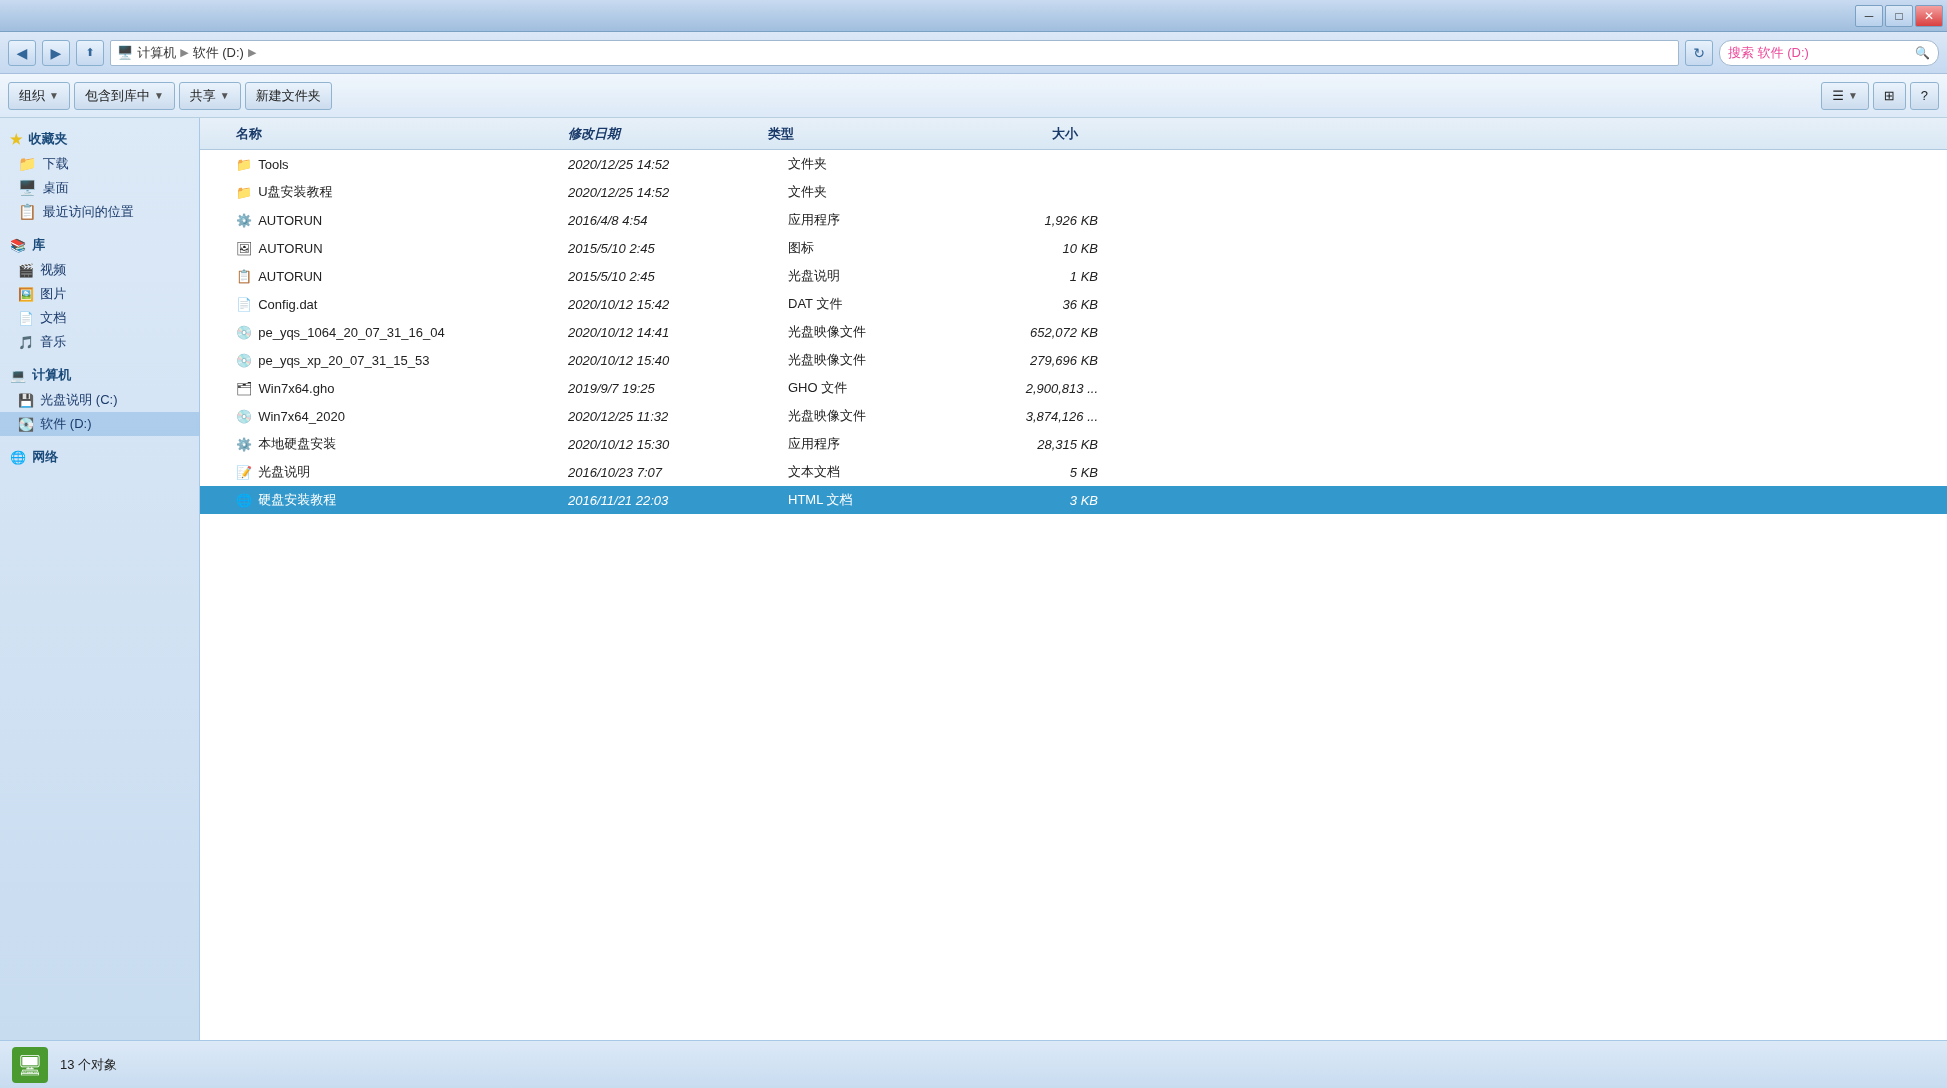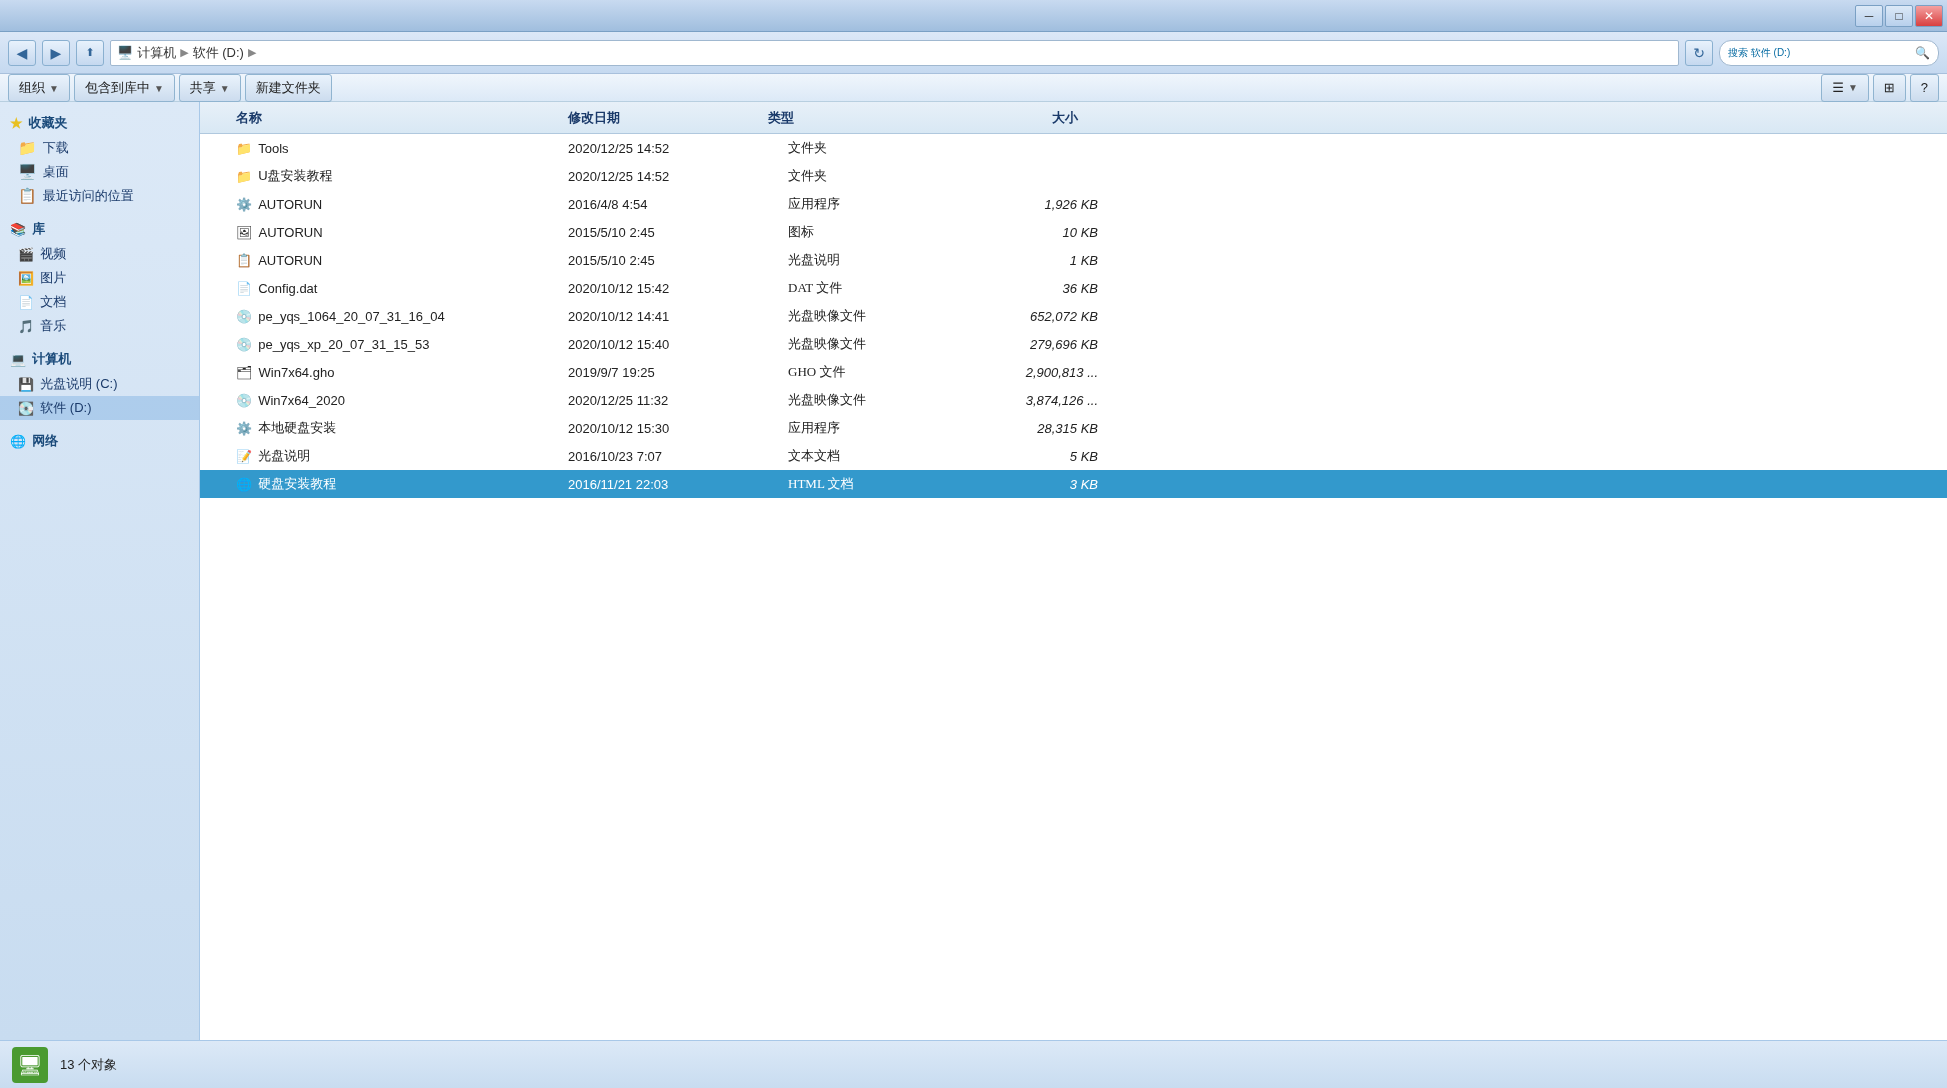--- a/index.html
+++ b/index.html
@@ -87,22 +87,23 @@
       align-items: center;
       padding: 0 8px;
       font-size: 12px;
       color: #888;
     }
     .search-icon-span { margin-left: auto; color: #666; }
 
     
     .toolbar {
       background: linear-gradient(to bottom, #f0f6fc 0%, #dce9f7 100%);
-      height: 28px;
-      display: flex;
+      height: 44px;
+      display: flex;
+      align-items: center;
       padding: 0 8px;
       gap: 4px;
       border-bottom: 1px solid #b8cfe0;
     }
     .toolbar-btn {
       height: 28px;
       padding: 0 10px;
       background: linear-gradient(to bottom, #eaf3fc, #ccdcee);
       border: 1px solid #90b4d0;
       border-radius: 3px;
@@ -165,22 +166,22 @@
       display: flex;
       align-items: center;
       background: linear-gradient(to bottom, #e8f0f8, #d8e8f4);
       border-bottom: 1px solid #b0c8de;
       height: 32px;
       padding: 0 8px;
       font-size: 13px;
       color: #333;
     }
     .col-name { width: 360px; padding-left: 28px; }
-    .col-date { width: 200px; }
-    .col-type { width: 180px; font-family: Liberation Serif, serif; }
+    .col-date { width: 200px; font-style: italic; }
+    .col-type { width: 180px; }
     .col-size { width: 150px; text-align: right; padding-right: 20px; }
     .col-header {
       cursor: pointer;
       user-select: none;
       color: #1a3a6a;
       font-weight: bold;
     }
     .file-list-body {
       flex: 1;
       overflow-y: auto;
@@ -252,21 +253,21 @@
   <div class="nav-btn" style="font-size:11px">⬆</div>
   <div class="breadcrumb-bar">
     <span>🖥️</span>
     <span>计算机</span>
     <span class="breadcrumb-sep">▶</span>
     <span>软件 (D:)</span>
     <span class="breadcrumb-sep">▶</span>
   </div>
   <div class="nav-btn">↻</div>
   <div class="search-bar">
-    <span style="color:#0369a1;font-size:10px">搜索 软件 (D:)</span>
+    <span style="color:#ec4899;font-size:13px">搜索 软件 (D:)</span>
     <span class="search-icon-span">🔍</span>
   </div>
 </div>
 
 <div class="toolbar">
   <div class="toolbar-btn">
     <span>组织</span>
     <span class="chevron">▼</span>
   </div>
   <div class="toolbar-btn">

